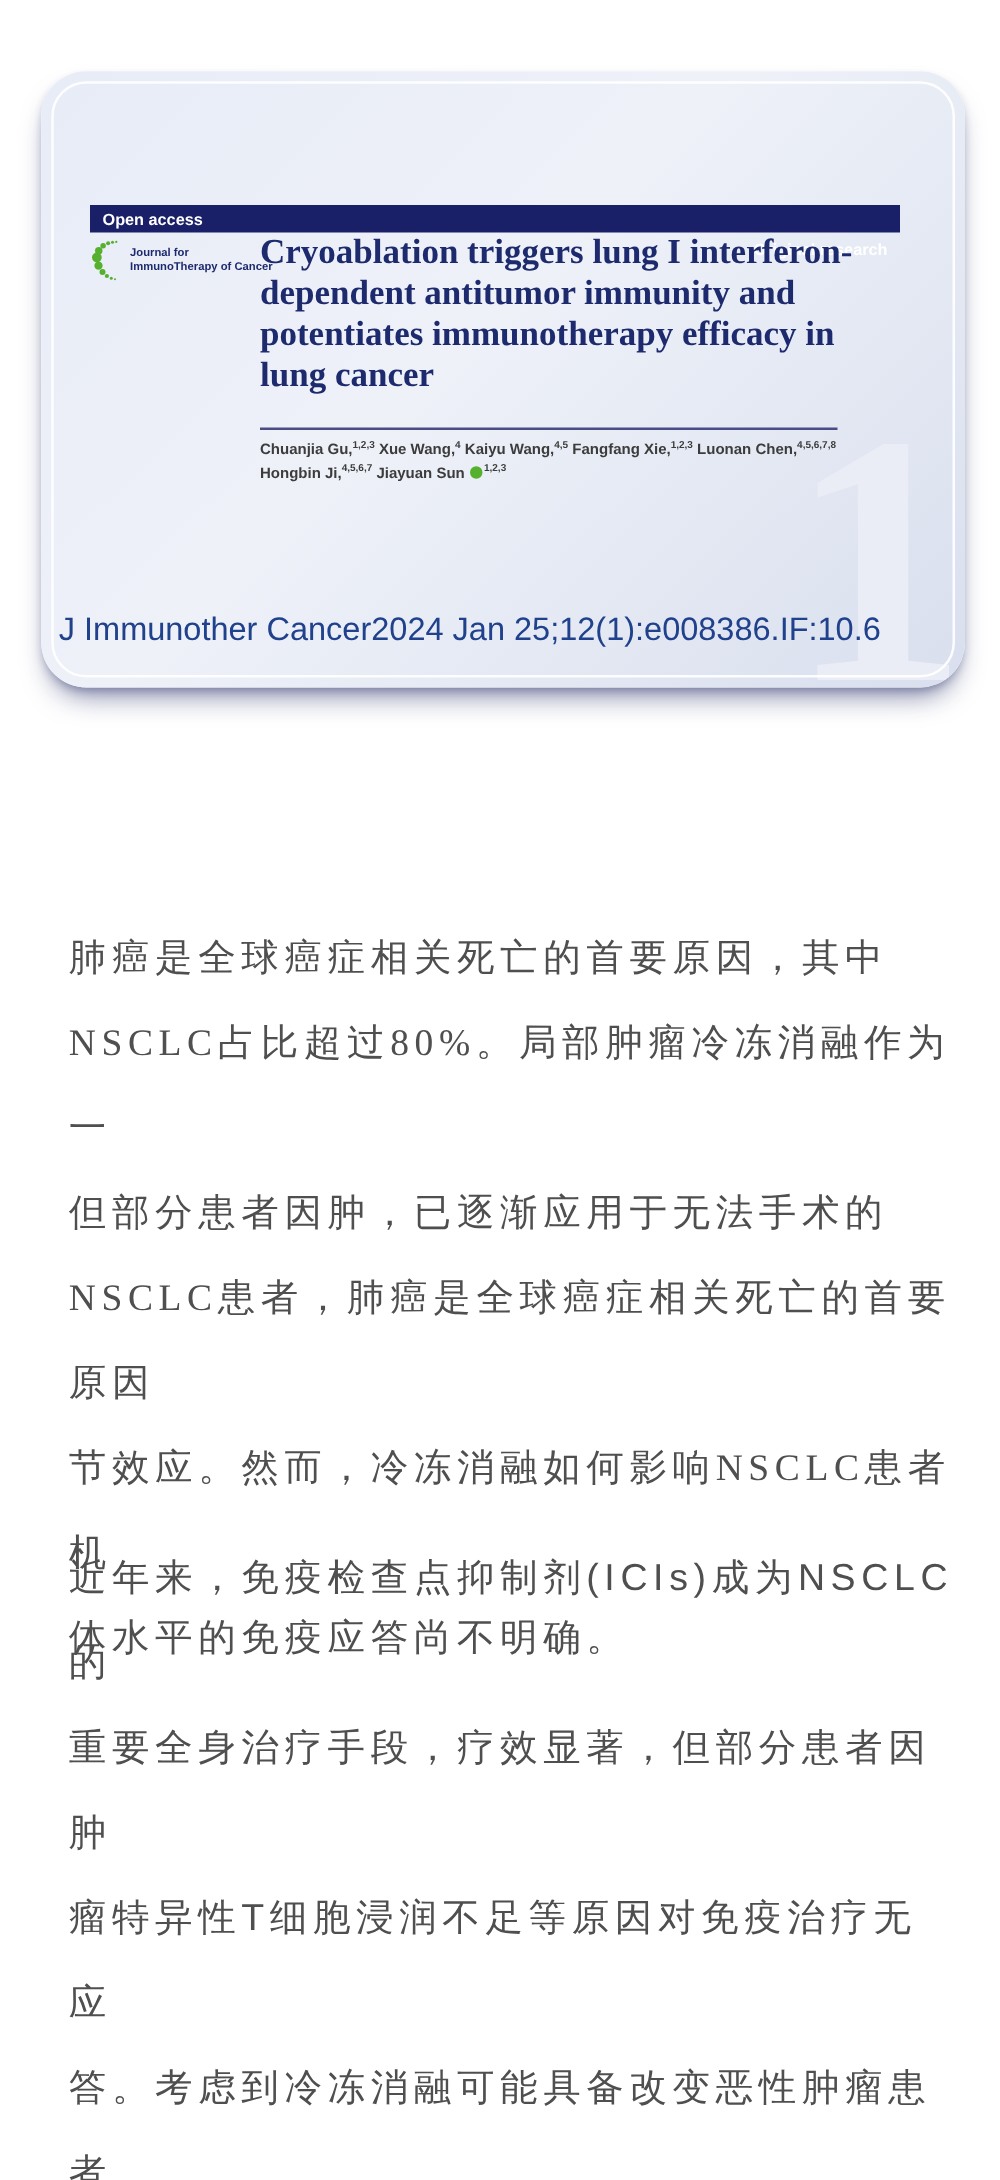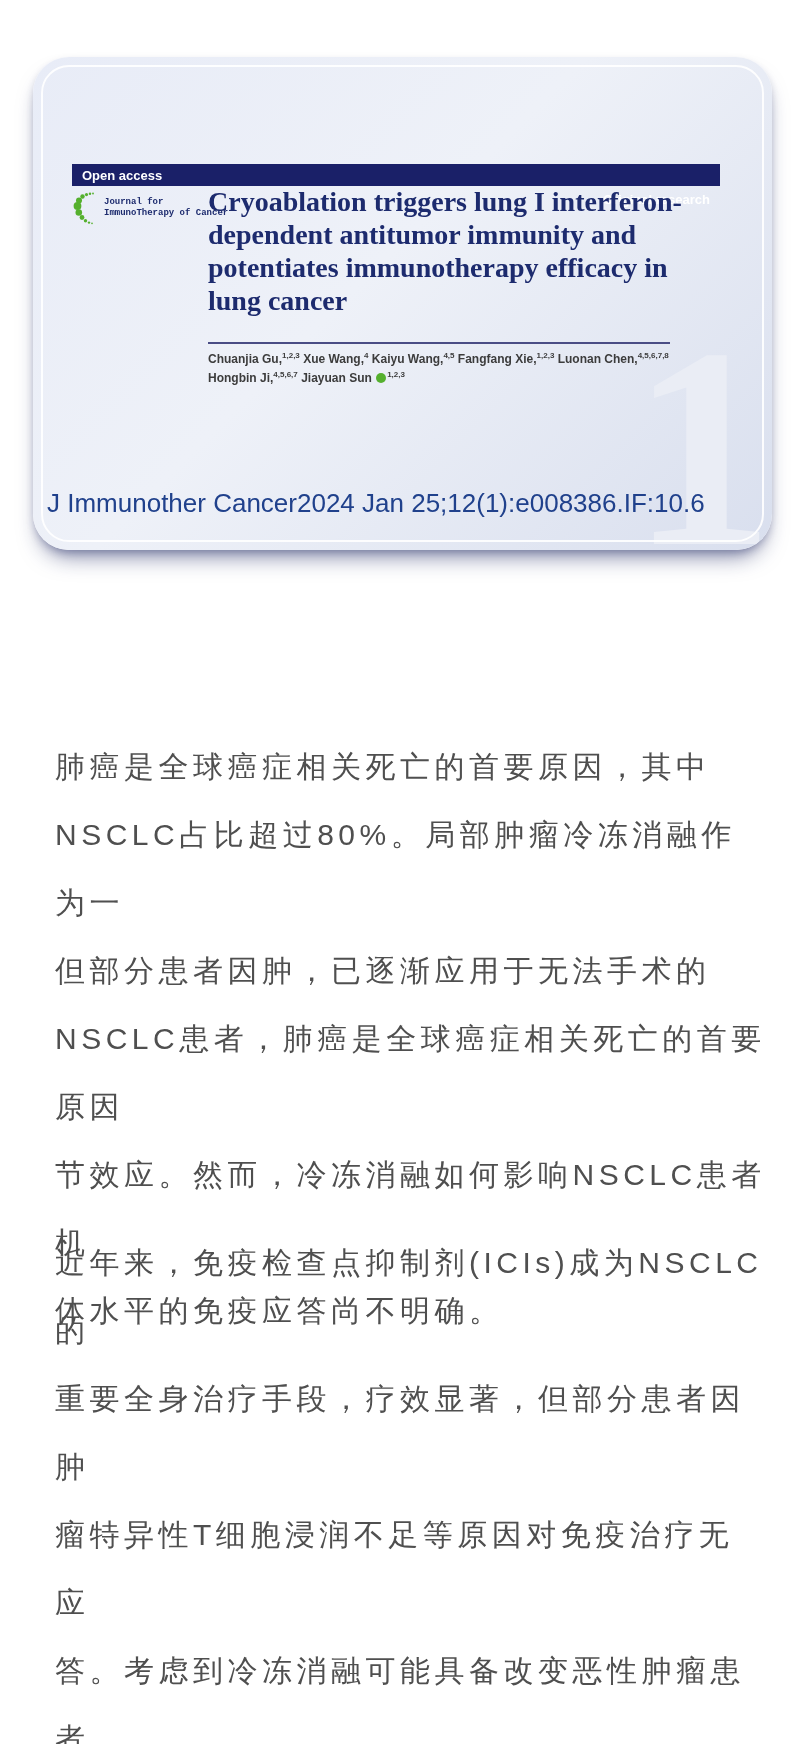--- a/index.html
+++ b/index.html
@@ -35,21 +35,21 @@
     display:flex;align-items:center;padding:0 10px;
     font-size:13px;font-weight:bold;
   }
   .or-box{
     position:absolute;right:0;top:0;bottom:-4px;
     background:var(--navy);color:#ffffff;
     display:flex;align-items:center;padding:0 10px;
     font-size:13px;font-weight:bold;margin-top:35px;
   }
   .journal-logo{
-    position:absolute;left:39px;top:134px;display:flex;align-items:flex-start;font-family:Liberation Mono, monospace;
+    position:absolute;left:39px;top:134px;display:flex;align-items:flex-start;
   }
   .logo-text{
     margin-left:5px;margin-top:6px;color:var(--title-navy);
     font-size:9px;font-weight:bold;line-height:11px;
   }
   .paper-title{
     position:absolute;left:175px;top:128px;width:540px;
     font-family:"Liberation Serif","DejaVu Serif",serif;font-weight:bold;
     font-size:28px;line-height:33px;color:var(--title-navy);
   }
@@ -69,21 +69,21 @@
     position:absolute;left:14px;top:431px;width:711px;
     display:flex;justify-content:flex-start;align-items:baseline;
     font-size:26px;color:var(--citation-blue);
   }
   
   .cn-para{
     position:absolute;left:55px;width:712px;
     font-size:30px;line-height:68px;letter-spacing:4.5px;
     color:var(--body-gray);
   }
-  .cn-para-1{top:733px;}
+  .cn-para-1{top:733px;font-family:Liberation Serif, serif;}
   .cn-para-2{top:1229px;}
 </style>
 </head>
 <body>
 
 <div class="card">
   <div class="watermark">1</div>
   <div class="card-inner-border"></div>
 
   <div class="oa-bar">

